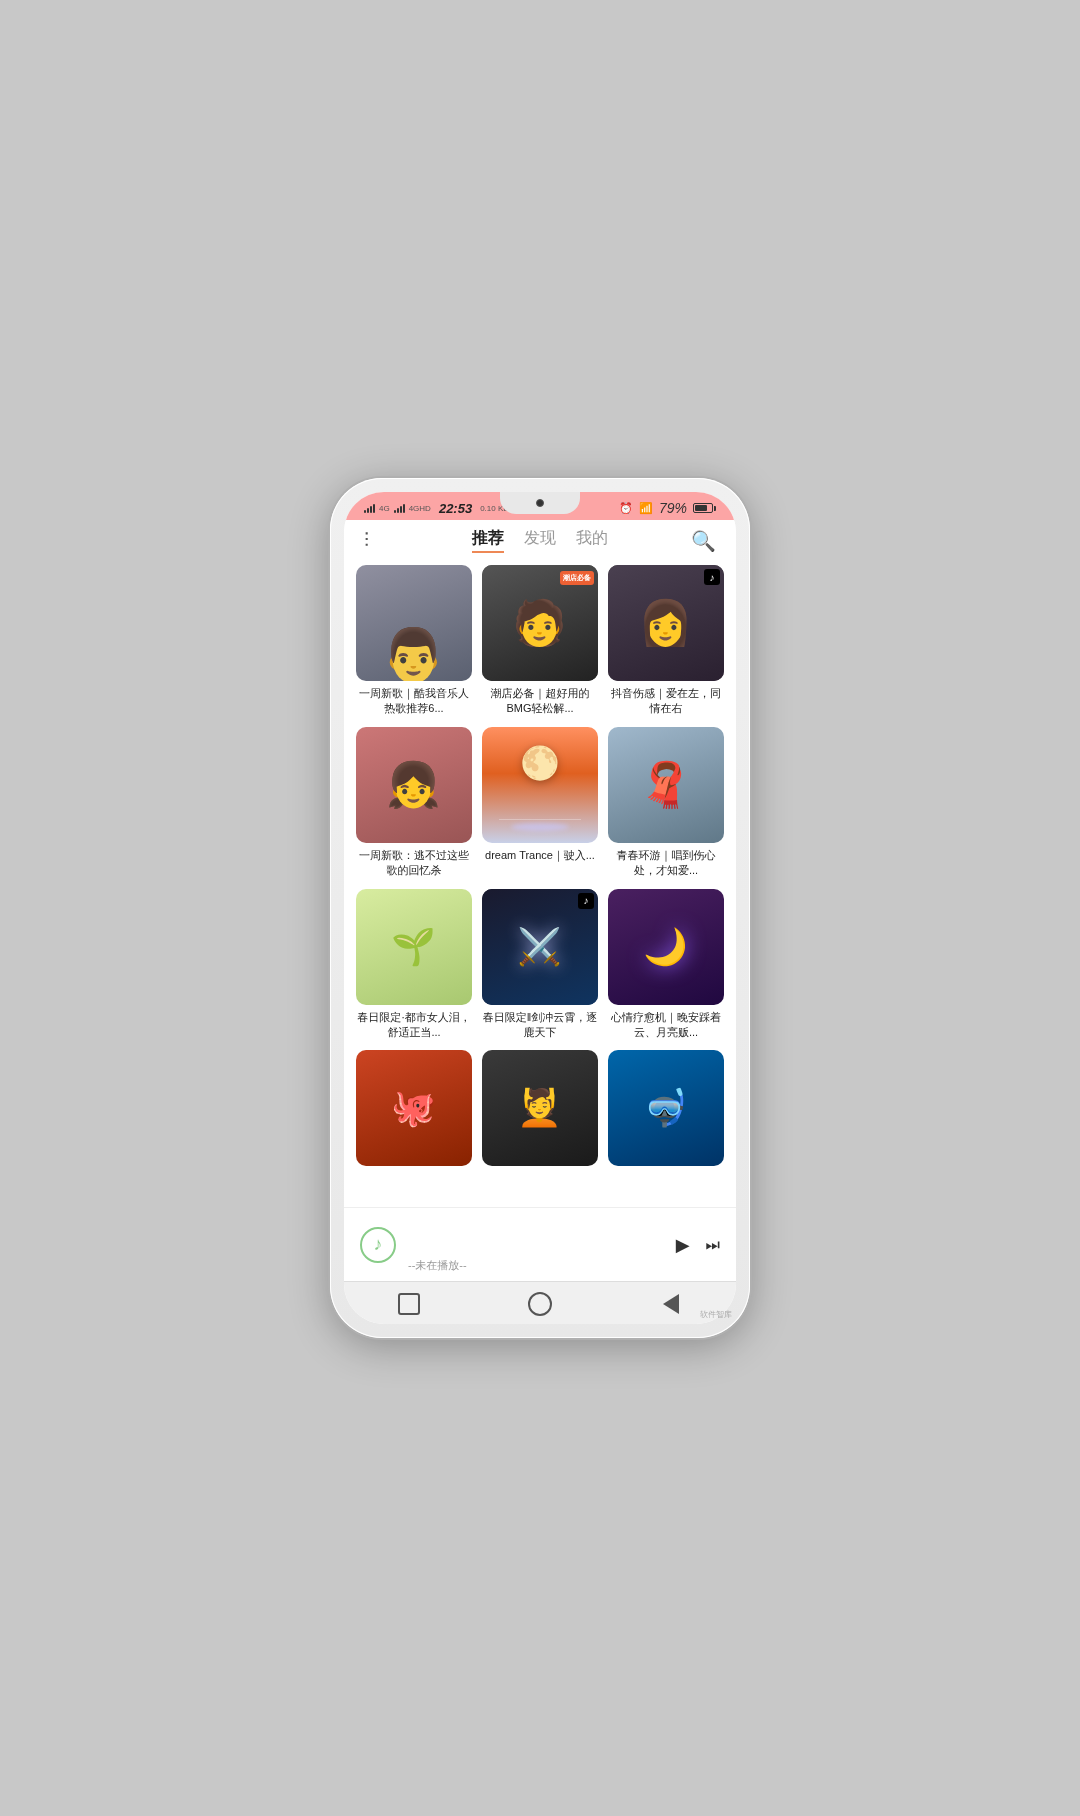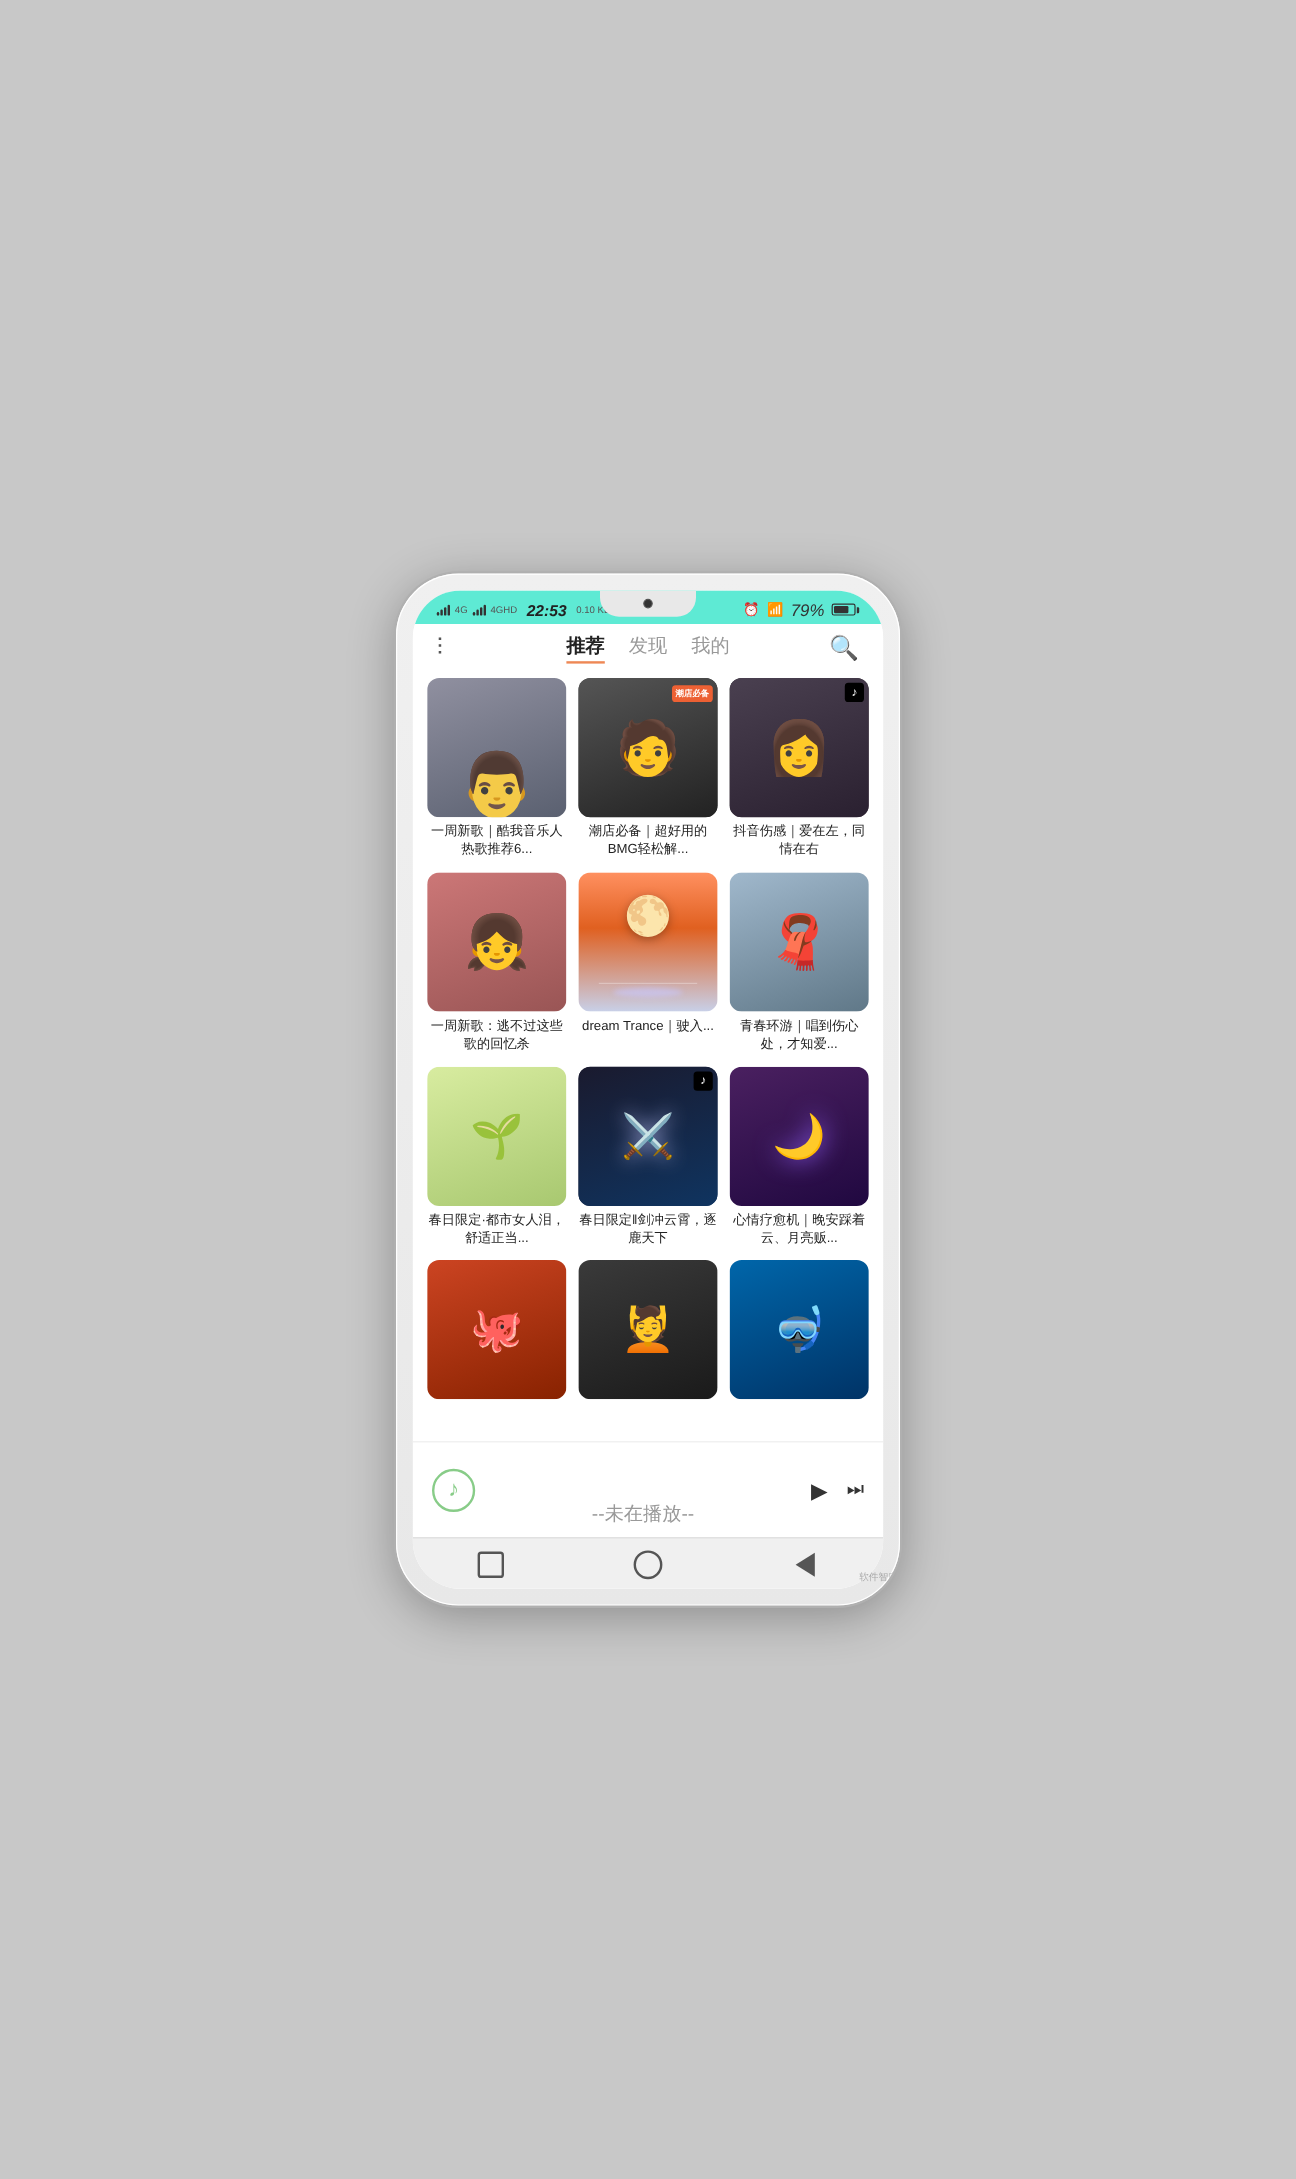--- a/index.html
+++ b/index.html
@@ -27,21 +27,21 @@
       right: 14px;
       bottom: 14px;
       background: #fff;
       border-radius: 40px;
       overflow: hidden;
       display: flex;
       flex-direction: column;
     }
     
     .status-bar {
-      background: #5eead4;
+      background: #fca5a5;
       padding: 8px 20px 4px;
       display: flex;
       justify-content: space-between;
       align-items: center;
       flex-shrink: 0;
     }
     .status-left {
       display: flex;
       align-items: center;
       gap: 4px;
@@ -207,22 +207,21 @@
       height: 36px;
       border-radius: 50%;
       border: 2px solid #88cc88;
       display: flex;
       align-items: center;
       justify-content: center;
       font-size: 16px;
     }
     .player-title {
       flex: 1;
-      text-align: center;
-      font-size: 16px;
+      font-size: 11px;
       color: #999;
       margin-top: 42px;
     }
     .player-controls {
       display: flex;
       align-items: center;
       gap: 16px;
     }
     .player-play {
       font-size: 18px;
@@ -273,21 +272,21 @@
       height: 0;
       border-top: 10px solid transparent;
       border-bottom: 10px solid transparent;
       border-right: 16px solid #555;
       display: block;
     }
     
     .watermark {
       position: absolute;
       bottom: 18px;
-      right: 2px;
+      right: 18px;
       font-size: 8px;
       color: rgba(0,0,0,0.3);
     }
     
     .signal-bars {
       display: flex;
       align-items: flex-end;
       gap: 1px;
       height: 10px;
     }

